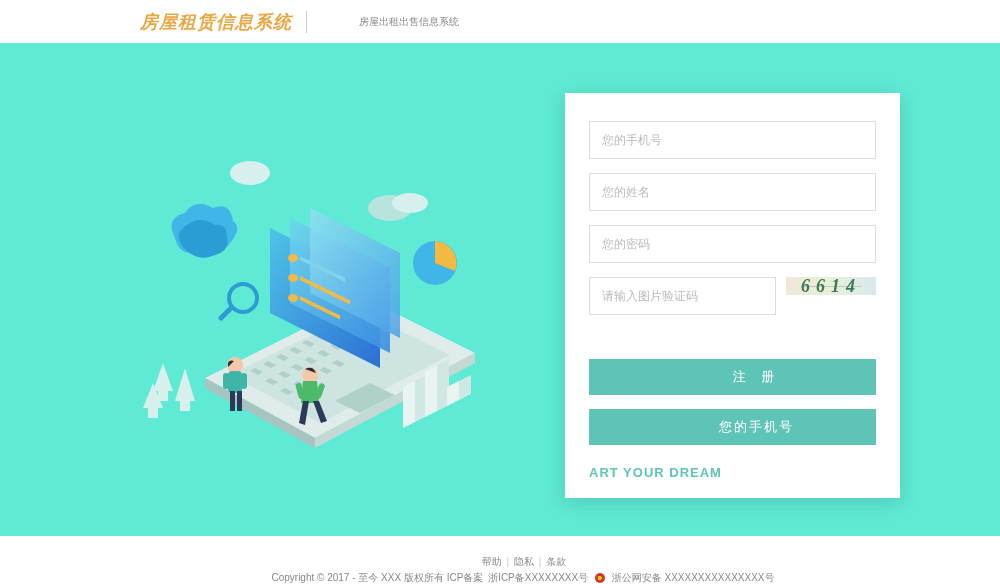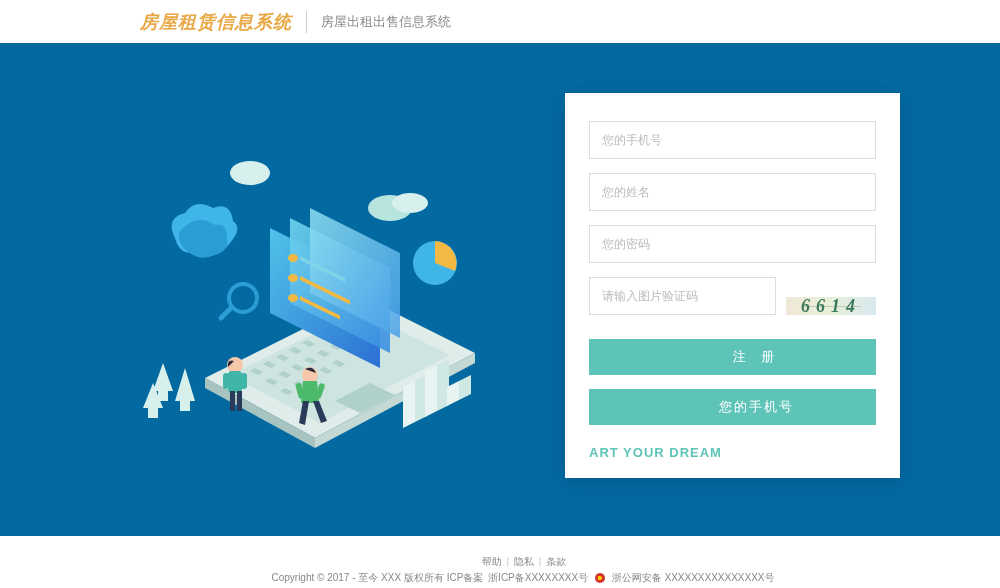--- a/index.html
+++ b/index.html
@@ -29,26 +29,27 @@
       letter-spacing: 1px;
       font-style: italic;
     }
     .divider-v {
       width: 1px;
       height: 22px;
       background: #ccc;
       margin: 0 14px;
     }
     .subtitle {
-      font-size: 13px;
+      font-size: 10px;
       color: #888;
+      margin-left: 38px;
     }
     .main-area {
       height: 493px;
-      background: #0369a1;
+      background: #5eead4;
       position: relative;
       display: flex;
     }
     .illustration {
       position: absolute;
       left: 135px;
       top: 100px;
       width: 370px;
       height: 320px;
     }
@@ -69,22 +70,22 @@
       font-size: 12px;
       color: #555;
       margin-bottom: 14px;
       outline: none;
     }
     .form-input::placeholder {
       color: #bbb;
     }
     .captcha-row {
       display: flex;
-      align-items: flex-end;
-      margin-bottom: 24px;
+      align-items: flex-start;
+      margin-bottom: 44px;
     }
     .captcha-row .form-input {
       margin-bottom: 0;
       flex: 1;
       margin-right: 10px;
     }
     .captcha-img {
       width: 90px;
       height: 18px;
       background: linear-gradient(90deg, #f0e8d8, #e8f0d8, #d8e8f0);

